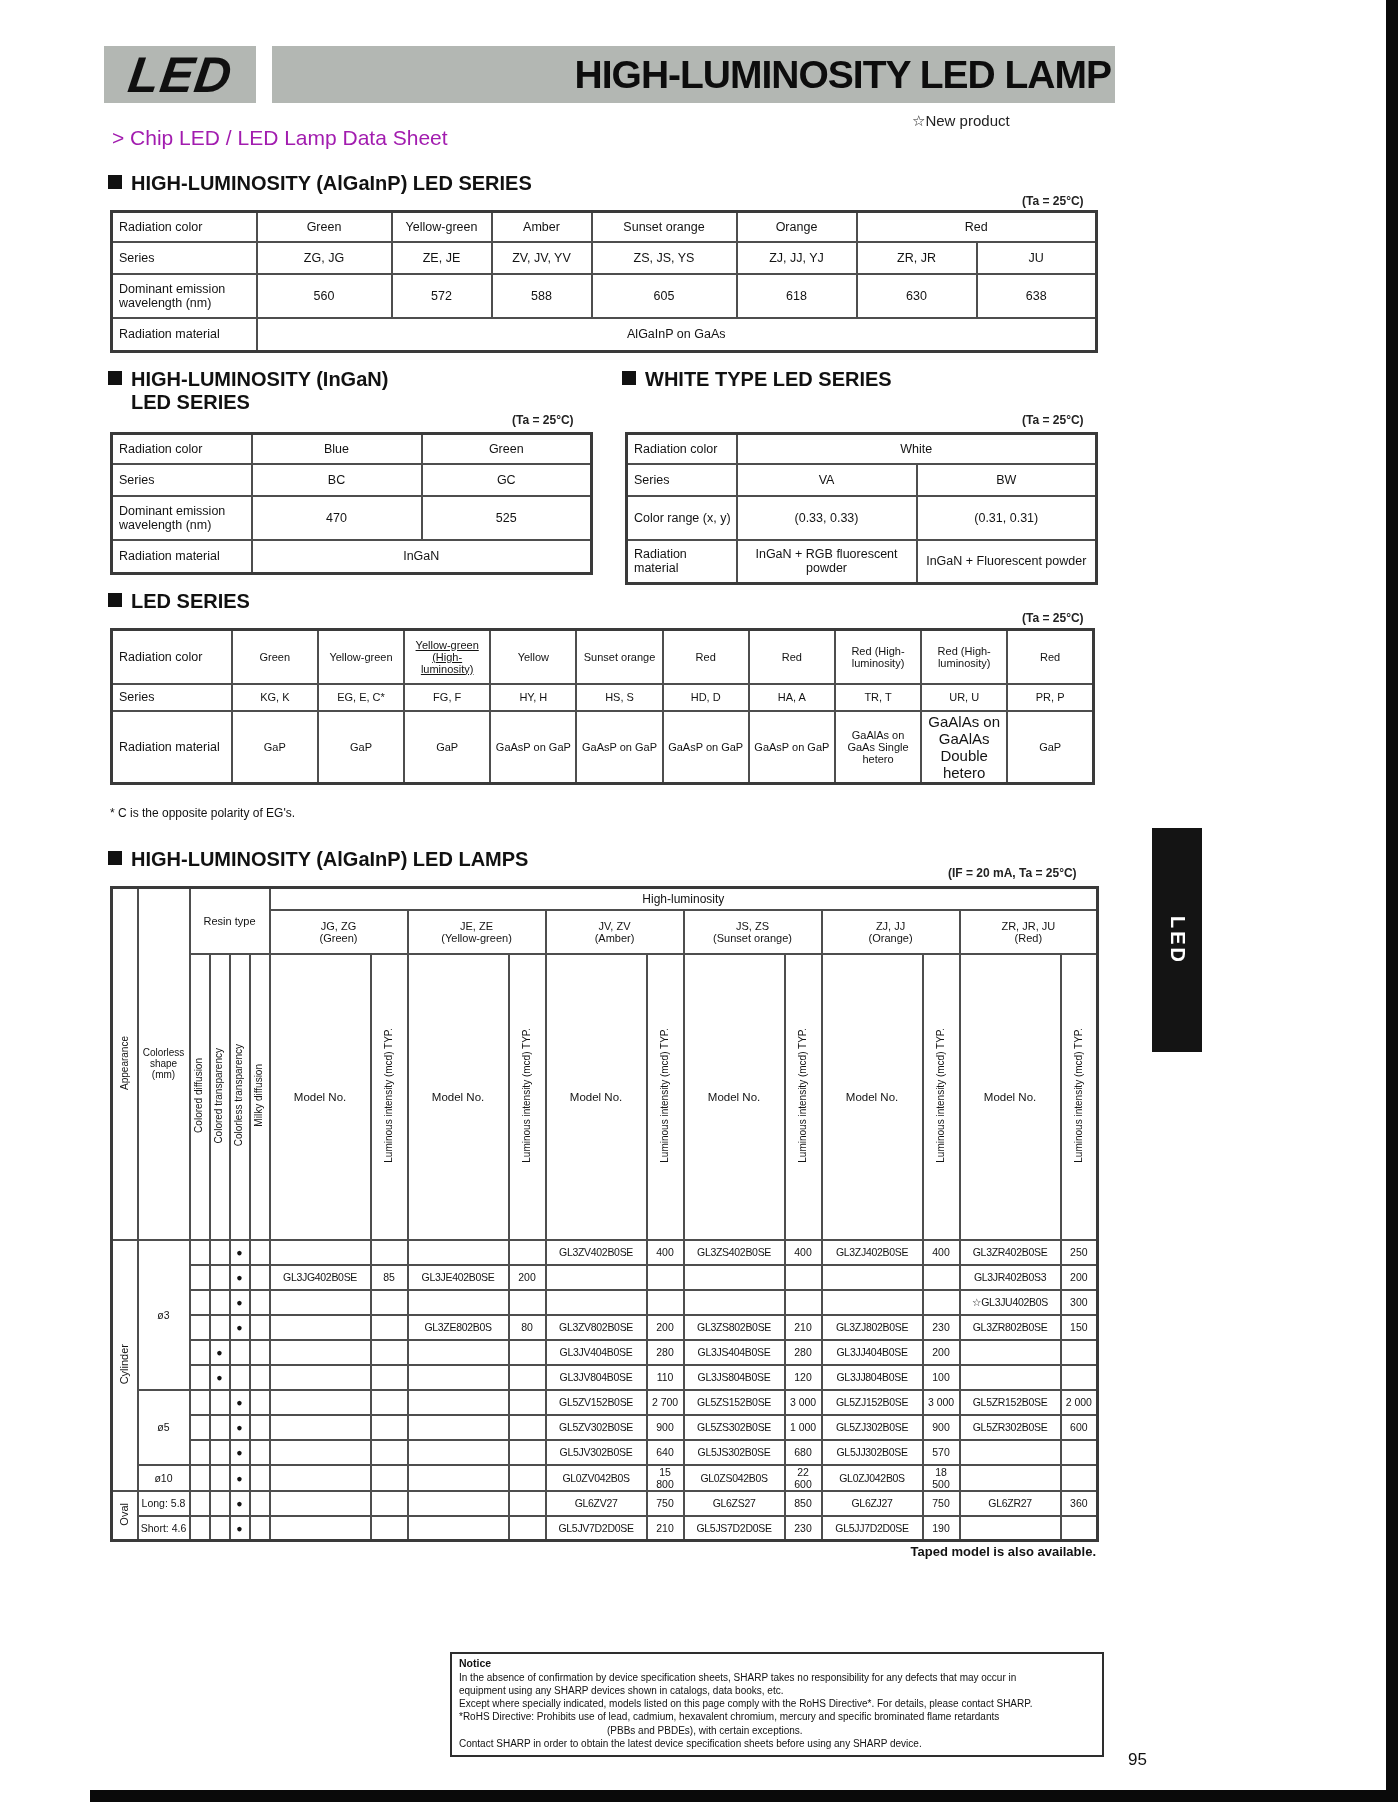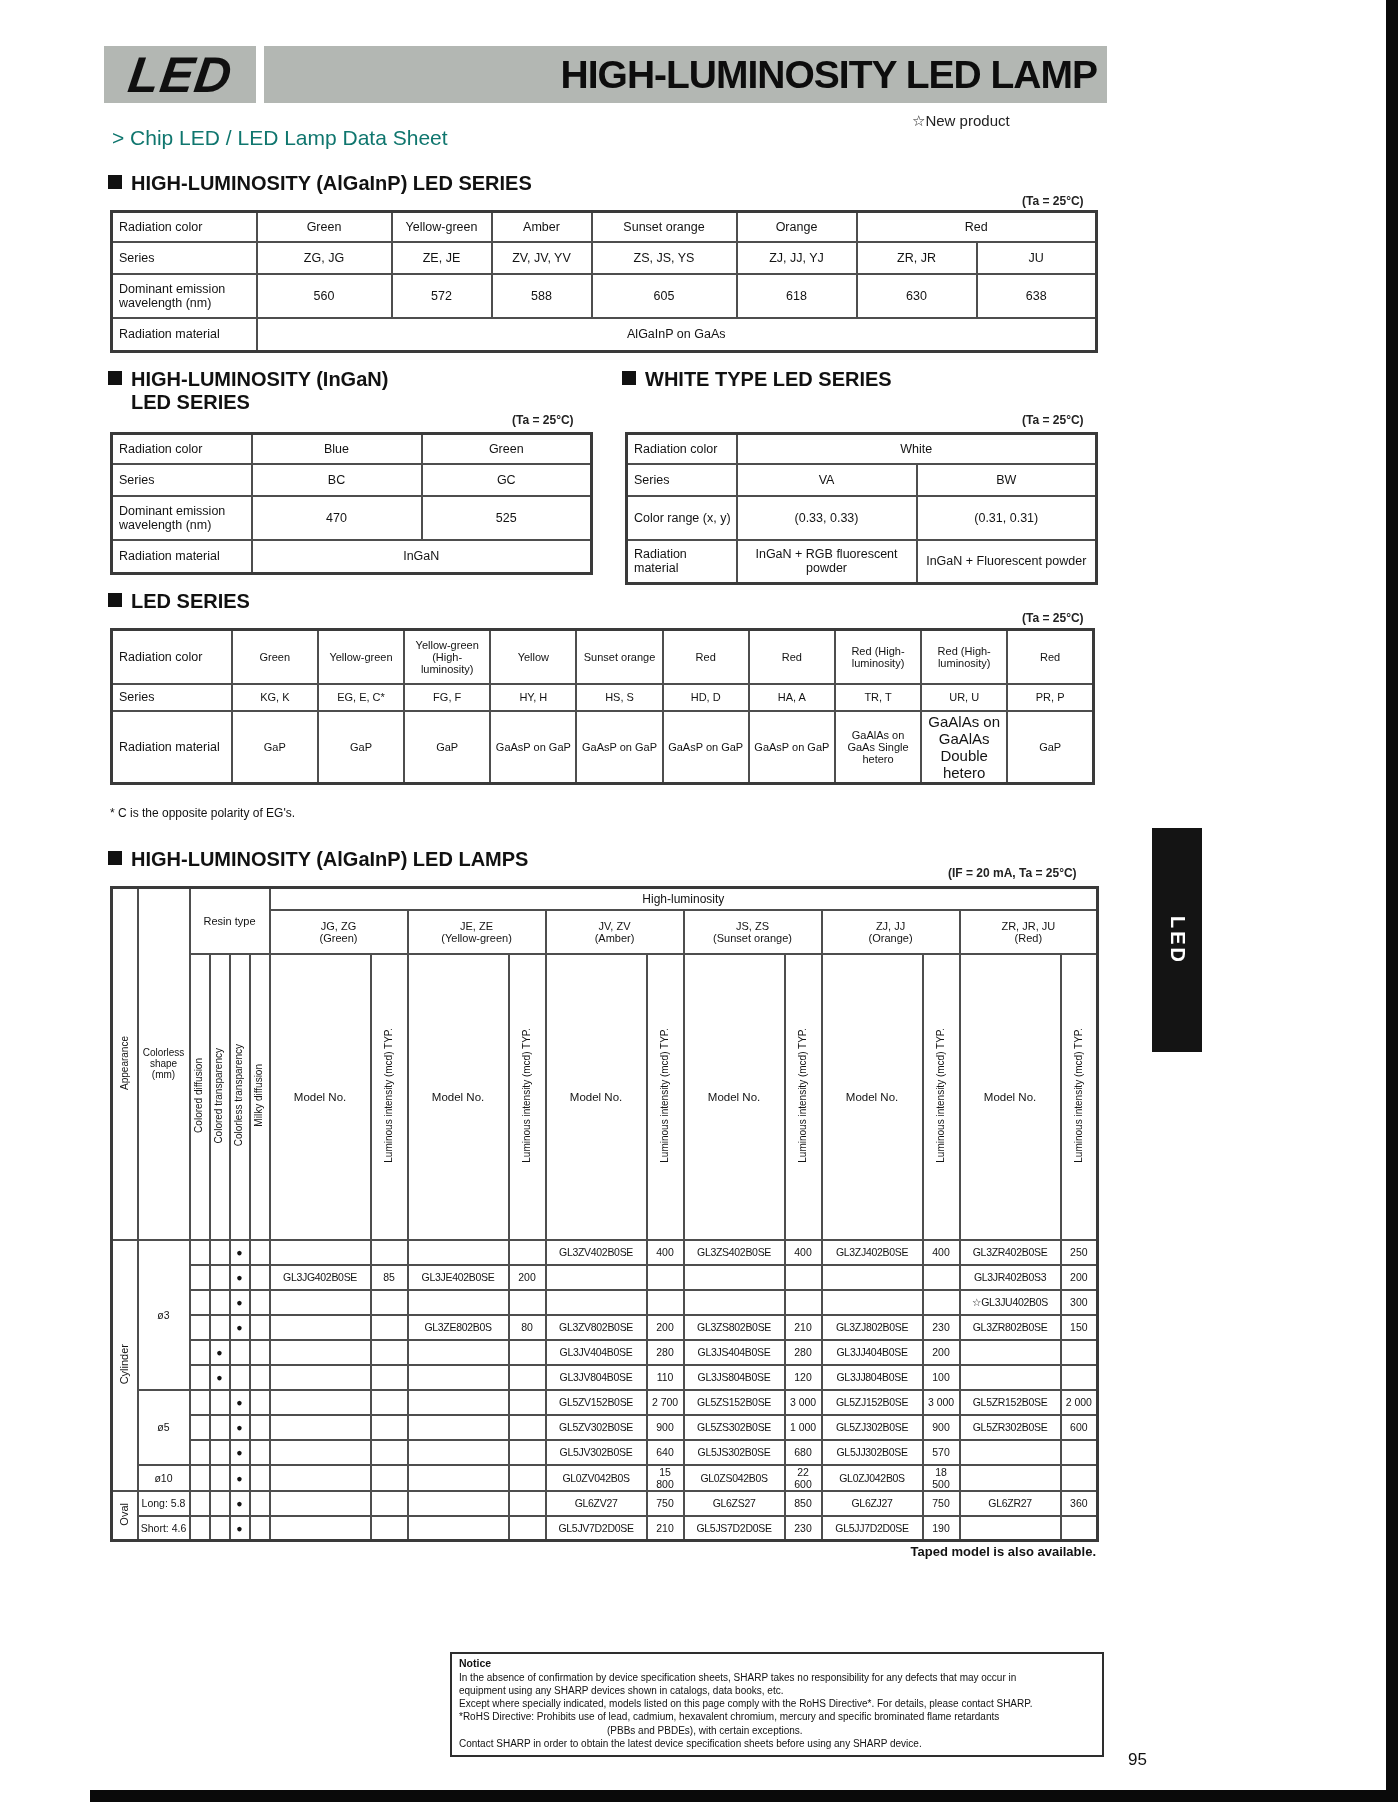--- a/index.html
+++ b/index.html
@@ -5,25 +5,25 @@
   html,body{margin:0;padding:0;background:#e8e8e8;}
   #page{position:relative;width:1398px;height:1802px;background:#ffffff;
         font-family:"Liberation Sans", sans-serif;color:#141414;overflow:hidden;}
   .abs{position:absolute;}
 
   
   .logo-box{left:104px;top:46px;width:152px;height:57px;background:#b3b7b3;
             display:flex;align-items:center;justify-content:center;}
   .logo-box .logo-txt{font-size:50px;font-weight:bold;font-style:italic;
             transform:skewX(-8deg);letter-spacing:1px;color:#101010;}
-  .title-bar{left:264px;top:46px;width:843px;height:57px;background:#b3b7b3;
-             display:flex;align-items:center;justify-content:flex-end;padding-right:10px;box-sizing:border-box;}
+  .title-bar{left:272px;top:46px;width:843px;height:57px;background:#b3b7b3;
+             display:flex;align-items:center;justify-content:flex-end;padding-right:4px;box-sizing:border-box;}
   .title-bar .title-txt{font-size:39px;font-weight:bold;letter-spacing:-1px;color:#0d0d0d;}
   .new-product{left:912px;top:112px;font-size:15px;color:#222;}
-  .sheet-link{left:112px;top:126px;font-size:21px;color:#0f766e;font-weight:500;cursor:pointer;}
+  .sheet-link{left:112px;top:126px;font-size:21px;color:#a21caf;font-weight:500;cursor:pointer;}
 
   
   .sec-head{font-size:20px;font-weight:bold;color:#111;display:flex;align-items:flex-start;}
   .sq{display:inline-block;width:14px;height:14px;background:#111;margin:3px 9px 0 0;flex:0 0 auto;}
   .cond{font-size:12px;font-weight:bold;color:#222;}
 
   
   table.dtable{border-collapse:collapse;table-layout:fixed;background:#fff;}
   table.dtable td,table.dtable th{border:2px solid #4e4e4e;font-weight:normal;
         font-size:12.5px;color:#131313;text-align:center;padding:1px 3px;overflow:hidden;}
@@ -202,21 +202,21 @@
 <table class="dtable abs" style="left:110px;top:628px;width:985px;">
   <colgroup>
         <col style="width:120px">
         <col span="10" style="width:86px">
       </colgroup>
   <tbody>
         <tr style="height:54px" id="ls-colors">
     <td class="lab">Radiation color</td>
   <td style="font-size: 11px;">Green</td>
           <td style="font-size: 11px;">Yellow-green</td>
-          <td style="font-size: 11px;">Yellow-green (High-luminosity)</td>
+          <td style="font-size: 11px; text-decoration: underline;">Yellow-green (High-luminosity)</td>
           <td style="font-size: 11px;">Yellow</td>
           <td style="font-size: 11px;">Sunset orange</td>
           <td style="font-size: 11px;">Red</td>
           <td style="font-size: 11px;">Red</td>
           <td style="font-size: 11px;">Red (High-luminosity)</td>
           <td style="font-size: 11px;">Red (High-luminosity)</td>
           <td style="font-size: 11px;">Red</td>
         </tr>
   <tr style="height:27px" id="ls-series">
     <td class="lab">Series</td>

